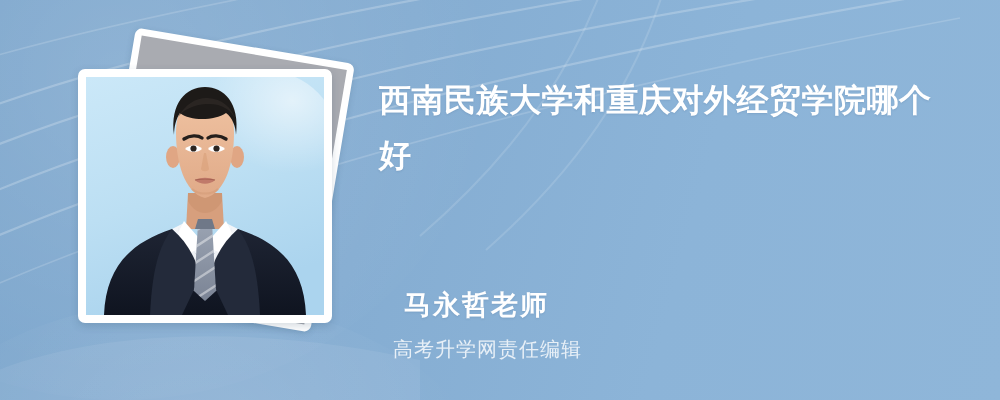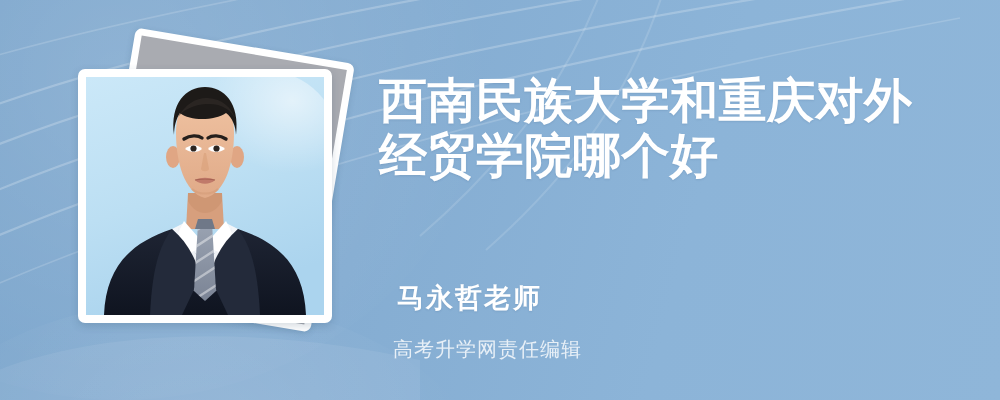--- a/index.html
+++ b/index.html
@@ -95,31 +95,31 @@
     width: 600px;
     height: 400px;
   }
   .headline {
     position: absolute;
     left: 2px;
     top: 73px;
     width: 580px;
     margin: 0;
     color: #ffffff;
-    font-size: 48px;
+    font-size: 32px;
     line-height: 55px;
     font-weight: bold;
     letter-spacing: 0.5px;
     text-shadow: 0 1px 2px rgba(60,95,135,0.18);
   }
   .author-name {
     position: absolute;
     left: 15px;
     top: 275px;
-    margin: 5px;
+    margin: 12px;
     color: #ffffff;
     font-size: 27px;
     font-weight: bold;
     letter-spacing: 2px;
     text-shadow: 0 1px 2px rgba(60,95,135,0.18);
   }
   .author-role {
     position: absolute;
     left: 0px;
     top: 320px;

